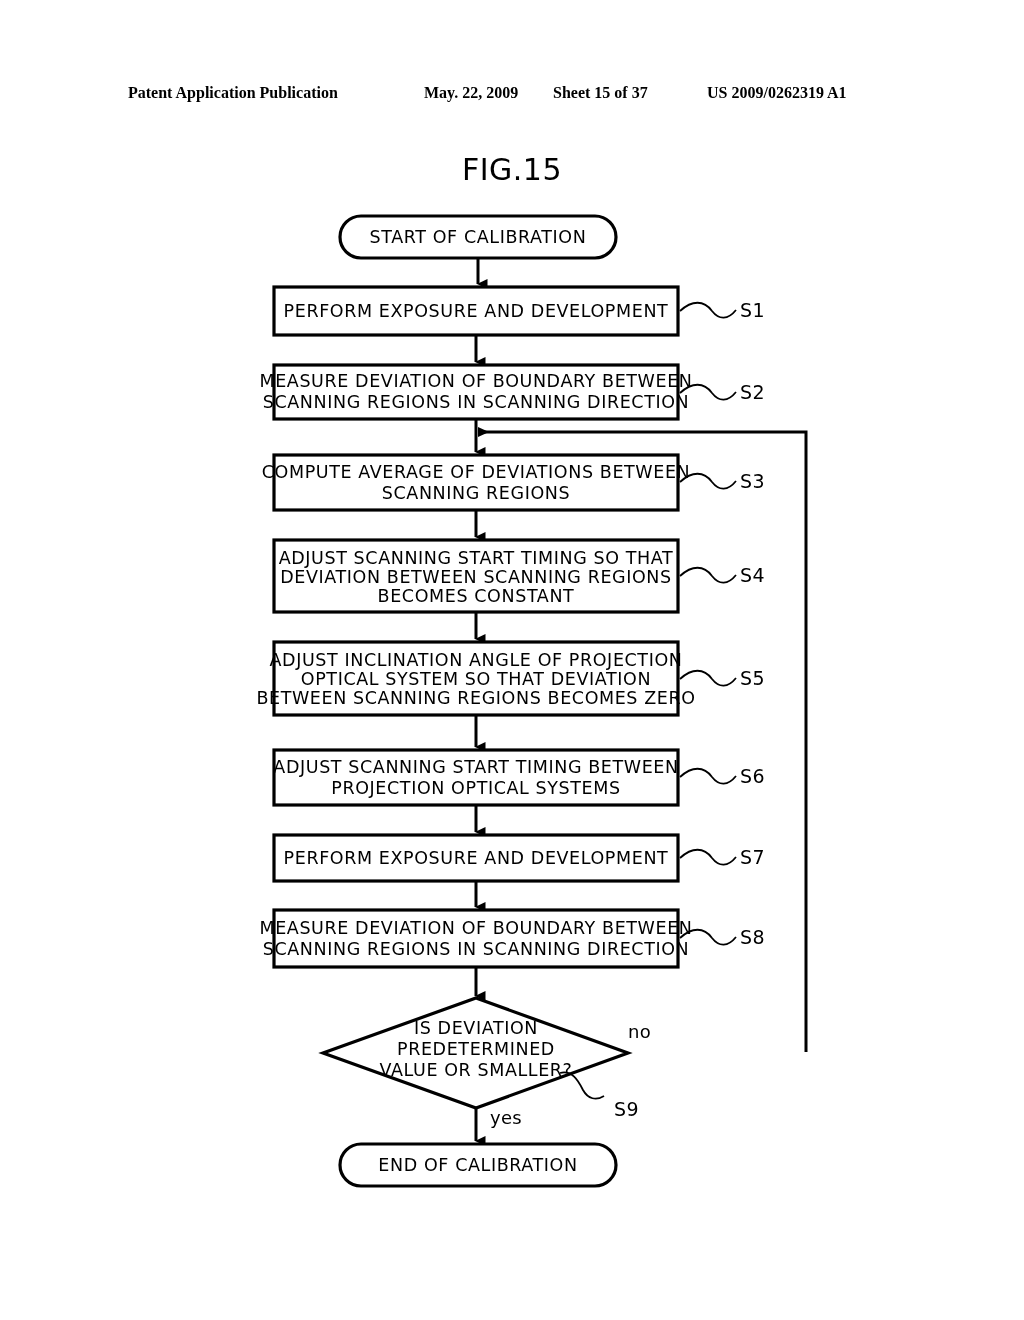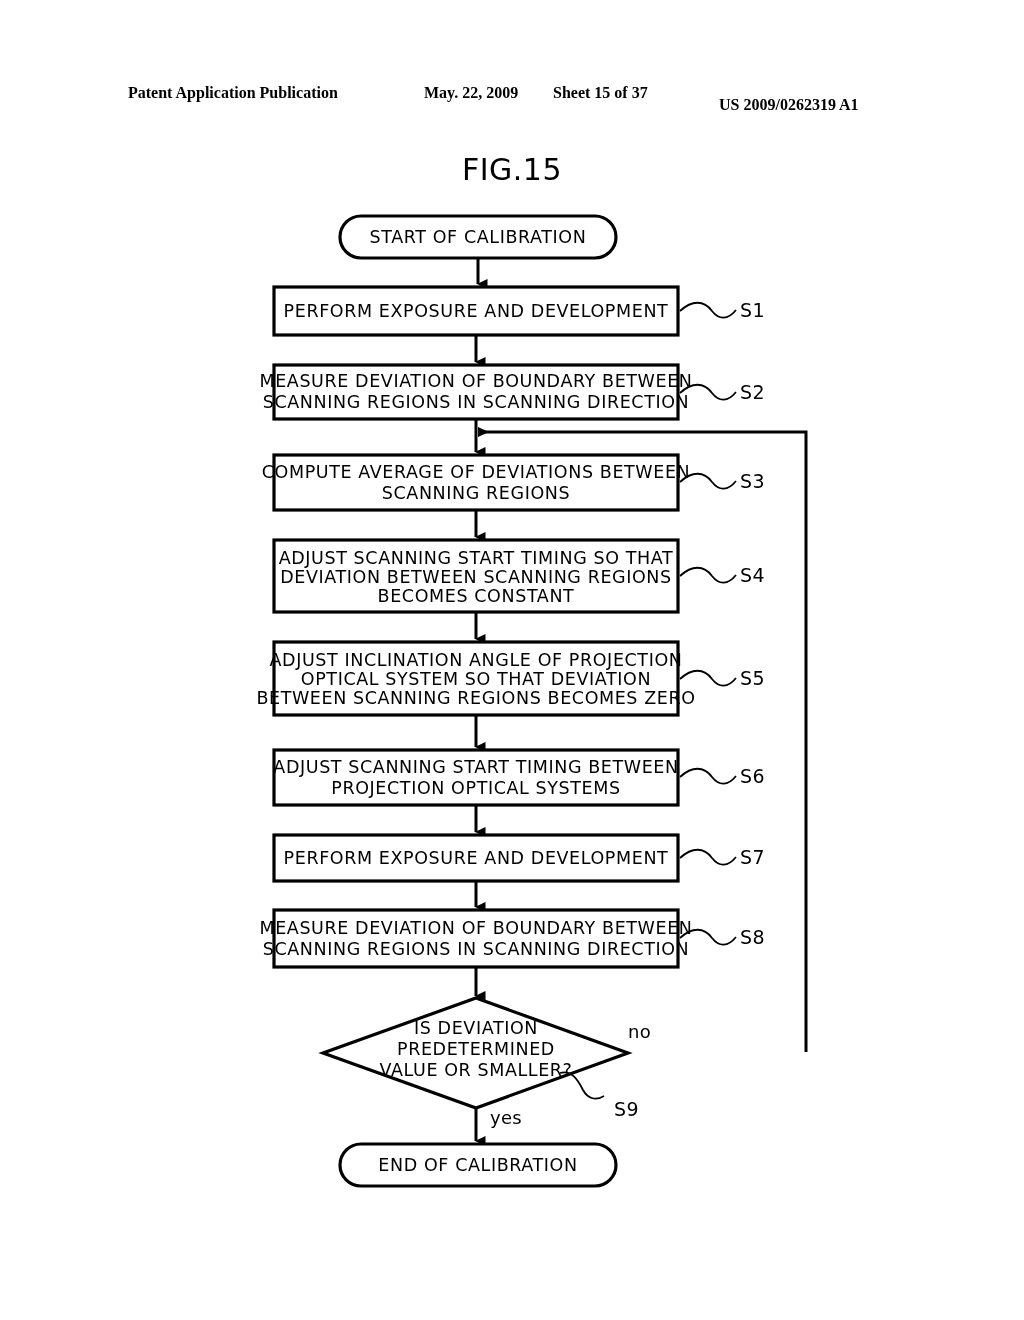--- a/index.html
+++ b/index.html
@@ -41,22 +41,21 @@
     top: 0;
   }
   #patent-header .hdr-sheet {
     position: absolute;
     left: 553px;
     top: 0;
   }
   #patent-header .hdr-number {
     position: absolute;
     left: 707px;
-    top: 12px;
-    margin-left: 12px;
+    top: 0;
   }
 
   
   #fig-title {
     position: absolute;
     left: 0;
     top: 152px;
     width: 1024px;
     text-align: center;
     font-family: "DejaVu Sans", sans-serif;

